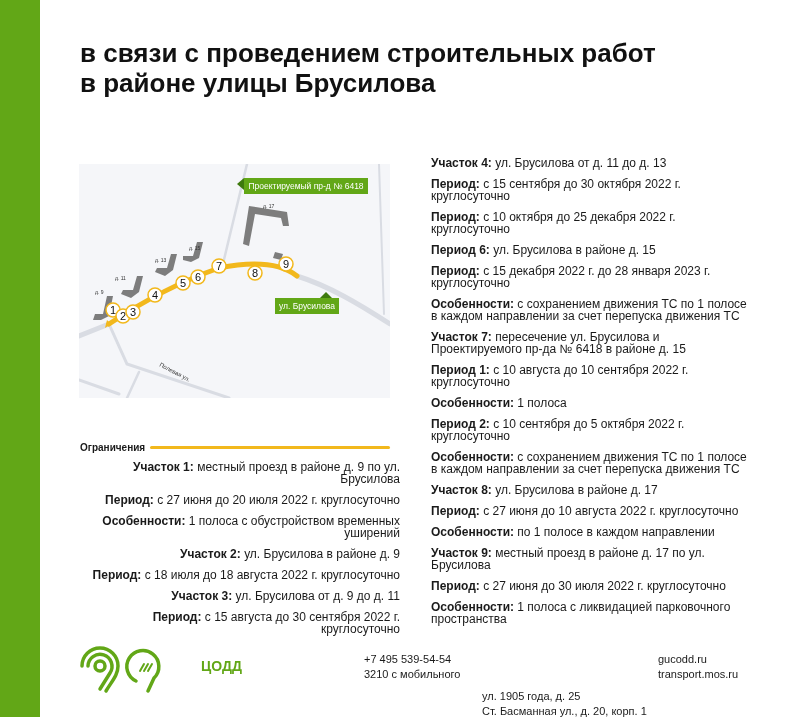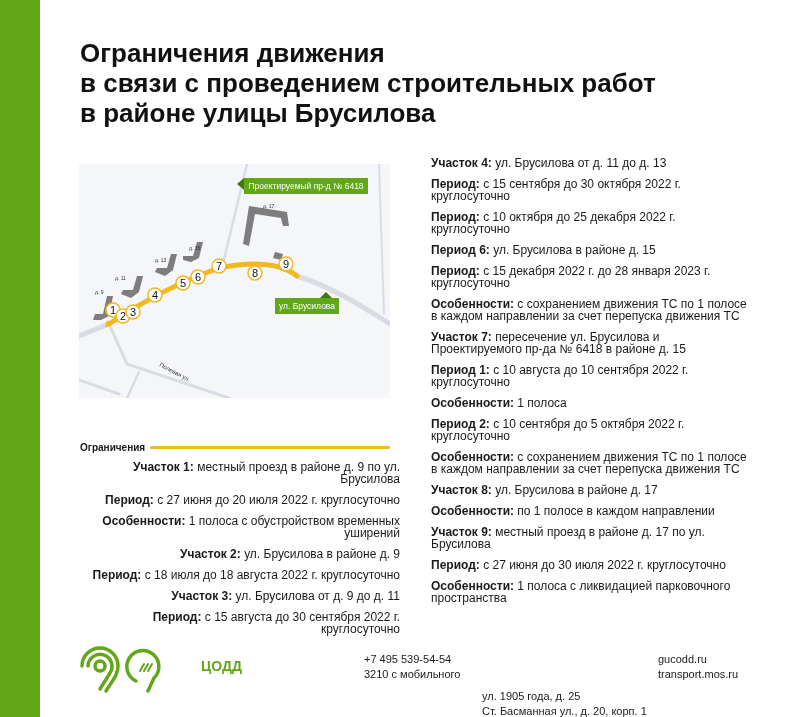--- a/index.html
+++ b/index.html
@@ -30,21 +30,20 @@
     .f-phone { left: 364px; text-align: left; }
     .f-addr { left: 482px; margin-top: 37px; }
     .f-web { left: 658px; }
   </style>
 </head>
 <body>
 
 <div class="side-bar"></div>
 
 <div class="title">
-  <div>Ограничения движения</div>
   <div>в связи с проведением строительных работ</div>
   <div>в районе улицы Брусилова</div>
 </div>
 
 <div class="map">
   <svg width="311" height="234" viewBox="0 0 311 234" xmlns="http://www.w3.org/2000/svg">
 
     <g fill="none" stroke="#d9dce3" stroke-linecap="round">
       <path d="M0 172 L30 160" stroke-width="5"></path>
       <path d="M30 160 L48 200 L150 234" stroke-width="3"></path>
@@ -146,20 +145,21 @@
   <div class="it"><b>Период:</b><span> с 10 октября до 25 декабря 2022 г. круглосуточно</span></div>
   <div class="it"><b>Период 6:</b><span> ул. Брусилова в районе д. 15</span></div>
   <div class="it"><b>Период:</b><span> с 15 декабря 2022 г. до 28 января 2023 г. круглосуточно</span></div>
   <div class="it"><b>Особенности:</b><span> с сохранением движения ТС по 1 полосе в каждом направлении за счет перепуска движения ТС</span></div>
   <div class="it"><b>Участок 7:</b><span> пересечение ул. Брусилова и Проектируемого пр-да № 6418 в районе д. 15</span></div>
   <div class="it"><b>Период 1:</b><span> с 10 августа до 10 сентября 2022 г. круглосуточно</span></div>
   <div class="it"><b>Особенности:</b><span> 1 полоса</span></div>
   <div class="it"><b>Период 2:</b><span> с 10 сентября до 5 октября 2022 г. круглосуточно</span></div>
   <div class="it"><b>Особенности:</b><span> с сохранением движения ТС по 1 полосе в каждом направлении за счет перепуска движения ТС</span></div>
   <div class="it"><b>Участок 8:</b><span> ул. Брусилова в районе д. 17</span></div>
+  <div class="it"><b>Период:</b><span> с 27 июня до 10 августа 2022 г. круглосуточно</span></div>
   <div class="it"><b>Особенности:</b><span> по 1 полосе в каждом направлении</span></div>
   <div class="it"><b>Участок 9:</b><span> местный проезд в районе д. 17 по ул. Брусилова</span></div>
   <div class="it"><b>Период:</b><span> с 27 июня до 30 июля 2022 г. круглосуточно</span></div>
   <div class="it"><b>Особенности:</b><span> 1 полоса с ликвидацией парковочного пространства</span></div>
 </div>
 
 <div class="logo">
   <svg width="100" height="50" viewBox="0 0 100 50" xmlns="http://www.w3.org/2000/svg">
     <g fill="none" stroke="#62a717" stroke-width="3.5" stroke-linecap="round">
       <circle cx="20" cy="21" r="5"></circle>

